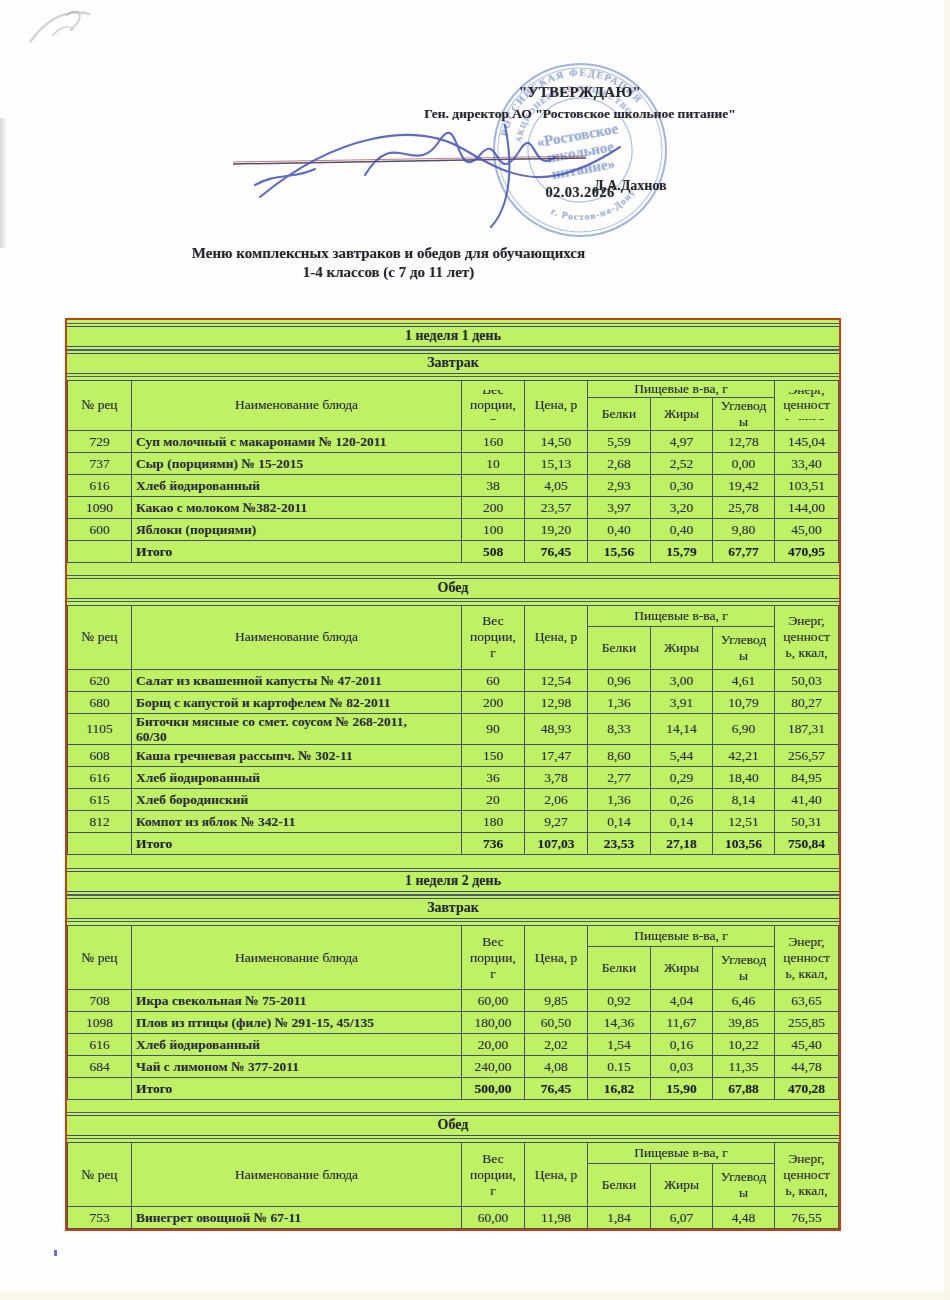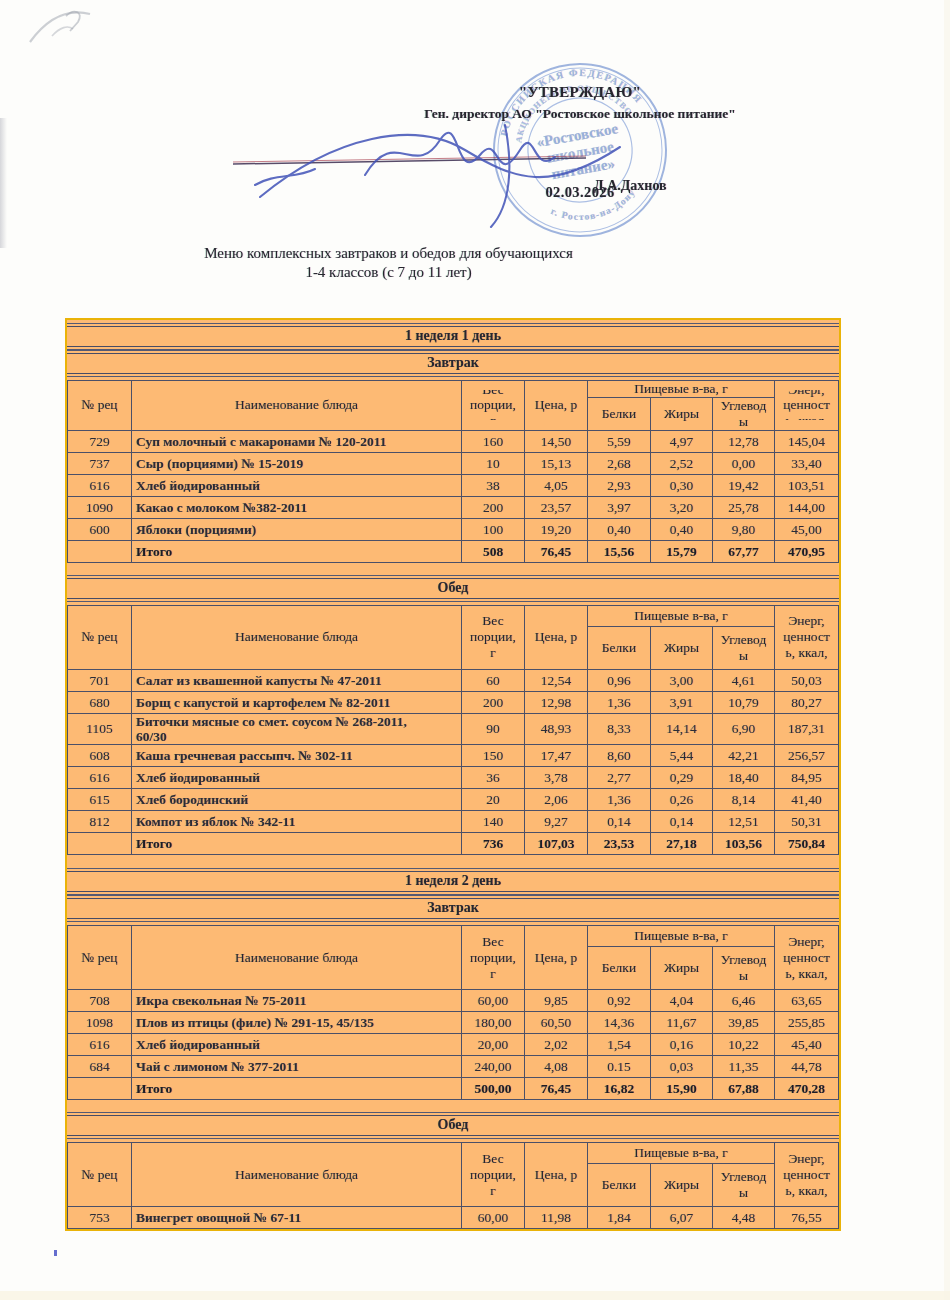--- a/index.html
+++ b/index.html
@@ -29,25 +29,25 @@
   .approval-heading { position:absolute; left:300px; top:84px; width:560px; text-align:center;
     font-weight:bold; font-size:15px; letter-spacing:.3px; }
   .approval-director { position:absolute; left:280px; top:106px; width:600px; text-align:center;
     font-weight:bold; font-size:13.5px; }
   .approval-name { position:absolute; left:594px; top:141px; font-weight:bold; font-size:14px;margin-top:37px; }
   .approval-date { position:absolute; left:300px; top:184px; width:560px; text-align:center;
     font-weight:bold; font-size:14.5px; letter-spacing:.4px; }
 
   
   .doc-title { position:absolute; left:0; top:244px; width:777px; text-align:center;
-    font-weight:normal; font-size:15px; line-height:1.25; }
+    font-weight:bold; font-size:15px; line-height:1.25; }
 
   
   .menu-frame { position:absolute; left:65px; top:318px; width:772px;
-    border:2px solid #eab308; background:#fdba74; }
+    border:2px solid #c2410c; background:#bef264; }
   .section { padding-top:6px; }
   .section + .section { padding-top:16px; }
 
   .banner { position:relative; text-align:center; font-weight:bold; font-size:14px;
     padding:1px 0 2px; margin:6px 0; border-top:1px solid #474c66; border-bottom:1px solid #474c66; }
   .banner::before { content:""; position:absolute; left:0; right:0; top:-4px; border-top:1px solid #545a74; }
   .banner::after  { content:""; position:absolute; left:0; right:0; bottom:-4px; border-bottom:1px solid #545a74; }
   .section > .banner.day { margin-top:0; }
   .meal + .meal { margin-top:15px; }
   .meal > .banner.meal { margin-top:0;text-align:center; }
@@ -202,21 +202,21 @@
               <td class="cell-name">Суп молочный с макаронами № 120-2011</td>
               <td>160</td>
               <td>14,50</td>
               <td>5,59</td>
               <td>4,97</td>
               <td>12,78</td>
               <td>145,04</td>
             </tr>
               <tr class="data-row">
               <td>737</td>
-              <td class="cell-name">Сыр (порциями) № 15-2019</td>
+              <td class="cell-name">Сыр (порциями) № 15-2015</td>
               <td>10</td>
               <td>15,13</td>
               <td>2,68</td>
               <td>2,52</td>
               <td>0,00</td>
               <td>33,40</td>
             </tr>
               <tr class="data-row">
               <td>616</td>
               <td class="cell-name">Хлеб йодированный</td>
@@ -307,21 +307,21 @@
                 </th>
               <th>
                   <div class="hwrap h2">Углевод
 ы</div>
                 </th>
             </tr>
           </thead>
           <tbody>
 
           <tr class="data-row">
-              <td>701</td>
+              <td>620</td>
               <td class="cell-name">Салат из квашенной капусты № 47-2011</td>
               <td>60</td>
               <td>12,54</td>
               <td>0,96</td>
               <td>3,00</td>
               <td>4,61</td>
               <td>50,03</td>
             </tr>
               <tr class="data-row">
               <td>680</td>
@@ -370,21 +370,21 @@
               <td>20</td>
               <td>2,06</td>
               <td>1,36</td>
               <td>0,26</td>
               <td>8,14</td>
               <td>41,40</td>
             </tr>
               <tr class="data-row">
               <td>812</td>
               <td class="cell-name">Компот из яблок № 342-11</td>
-              <td>140</td>
+              <td>180</td>
               <td>9,27</td>
               <td>0,14</td>
               <td>0,14</td>
               <td>12,51</td>
               <td>50,31</td>
             </tr>
               <tr class="total-row">
               <td></td>
               <td class="cell-name">Итого</td>
               <td>736</td>

